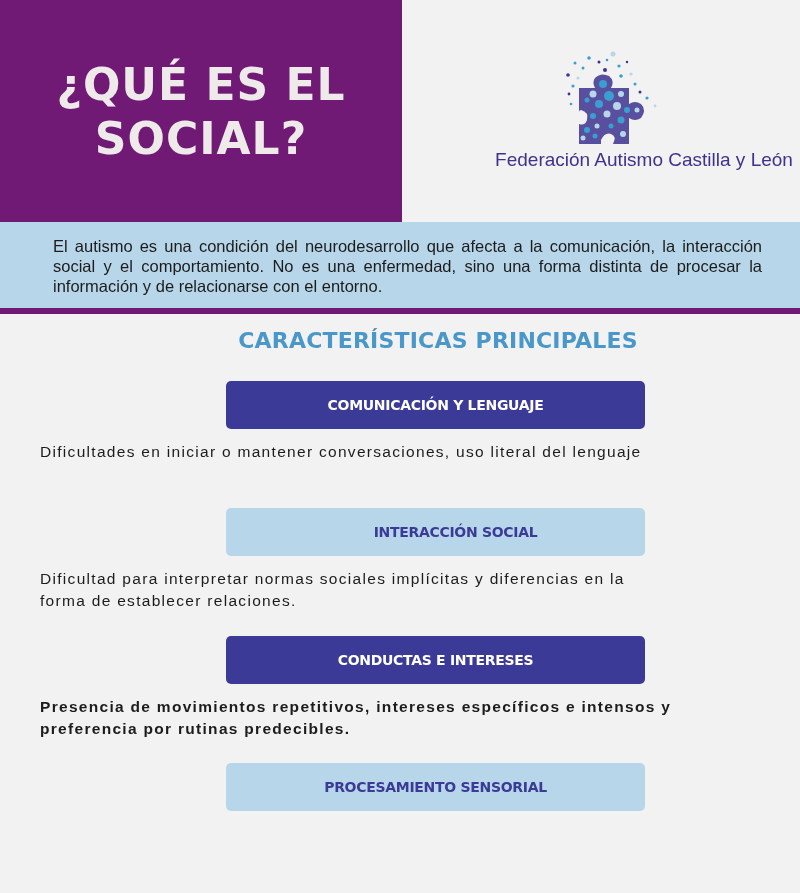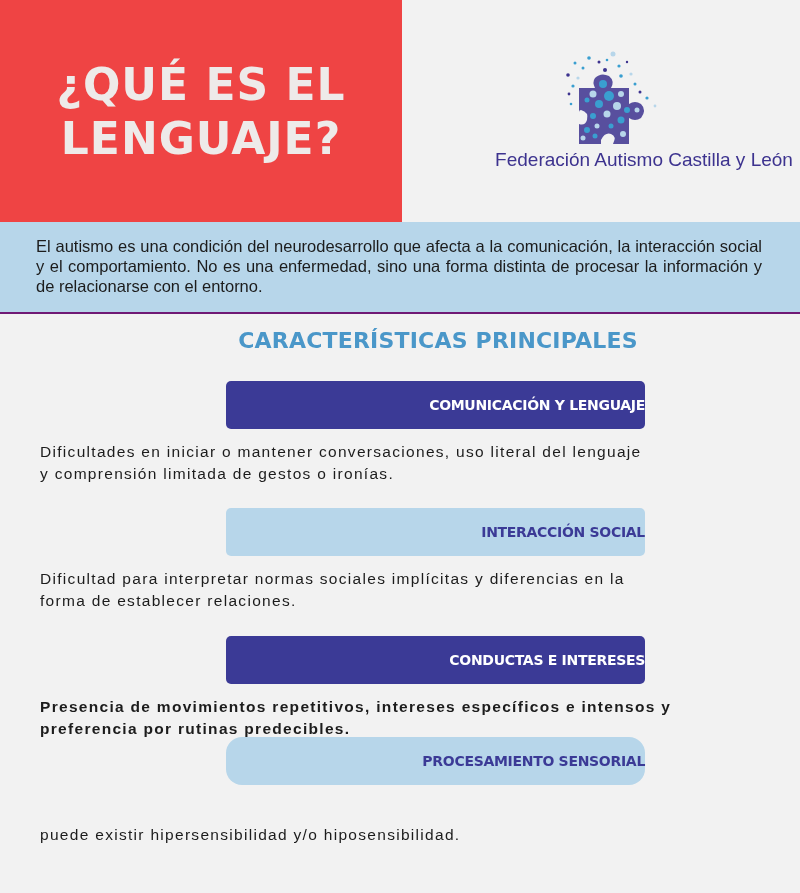--- a/index.html
+++ b/index.html
@@ -1,76 +1,76 @@
 <!DOCTYPE html>
 <html><head>
 <meta charset="utf-8">
 <style>
   * { box-sizing: border-box; margin: 0; padding: 0; }
   html, body { width: 800px; height: 893px; overflow: hidden; }
   body { background: #f2f2f2; font-family: "Liberation Sans", sans-serif; position: relative; }
 
   .hero-left {
     position: absolute; left: 0; top: 0; width: 402px; height: 222px;
-    background: #ef4444;
+    background: #701a75;
     display: flex; align-items: center; justify-content: center; flex-direction: column;
   }
   .hero-title {
     color: #eeeae9; font-family: "DejaVu Sans", sans-serif; font-weight: bold;
     font-size: 44px; line-height: 54px; text-align: center; letter-spacing: 1px;
     margin-top: 2px;
   }
   .hero-right {
     position: absolute; left: 402px; top: 0; width: 398px; height: 222px;
     background: #f2f2f2;
   }
   .logo-svg { position: absolute; left: 163px; top: 48px; }
   .org-name {
     position: absolute; left: 12px; width: 398px; top: 149px; text-align: center;
     color: #3d338f; font-family: "Liberation Sans", sans-serif; font-size: 19px;
     padding-left: 62px; white-space: nowrap;
   }
 
   .intro-band {
     position: absolute; left: 0; top: 222px; width: 800px; height: 92px;
-    background: #b7d6ea; border-bottom: 2px solid #701a75;
-    padding: 14px 38px 0 36px;
+    background: #b7d6ea; border-bottom: 6px solid #701a75;
+    padding: 14px 38px 0 53px;
   }
   .intro-text {
     color: #1c1c1c; font-family: "Liberation Sans", sans-serif; font-size: 16.5px;
     line-height: 20px; text-align: justify; text-align-last: left;
   }
 
   .section-title {
     position: absolute; left: 0; width: 876px; top: 328px; text-align: center;
     color: #4a97c9; font-family: "DejaVu Sans", sans-serif; font-weight: bold;
     font-size: 22px; letter-spacing: 0.2px;
   }
 
   .pill {
     position: absolute; left: 226px; width: 419px; height: 48px; border-radius: 5px;
-    display: flex; align-items: center; justify-content: flex-end;
+    display: flex; align-items: center; justify-content: center;
     font-family: "DejaVu Sans", sans-serif; font-weight: bold; font-size: 14px; letter-spacing: -0.3px;
   }
   .pill.dark { background: #3b3a96; color: #ffffff; }
   .pill.light { background: #b7d6ea; color: #3b3a96; }
 
   .desc {
     position: absolute; left: 40px; width: 720px; text-align: left;
     color: #1c1c1c; font-family: "Liberation Sans", sans-serif; font-size: 15.5px;
     line-height: 22px; letter-spacing: 1.3px;
   }
 </style>
 </head>
 <body>
 
 <div class="hero-left">
   <div class="hero-title">
     <div>¿QUÉ ES EL</div>
-    <div>LENGUAJE?</div>
+    <div>SOCIAL?</div>
   </div>
 </div>
 
 <div class="hero-right">
   <svg class="logo-svg" width="95" height="98" viewBox="0 0 95 98">
 
     <g>
       <circle cx="48" cy="6" r="2.5" fill="#b7d6ea"></circle>
       <circle cx="24" cy="10" r="1.8" fill="#3a9fd0"></circle>
       <circle cx="34" cy="14" r="1.5" fill="#3d338f"></circle>
@@ -122,37 +122,35 @@
   <p class="intro-text">El autismo es una condición del neurodesarrollo que afecta a la comunicación, la interacción social y el comportamiento. No es una enfermedad, sino una forma distinta de procesar la información y de relacionarse con el entorno.</p>
 </div>
 
 <h2 class="section-title">CARACTERÍSTICAS PRINCIPALES</h2>
 
 <div class="pill dark" style="top:381px;">
   <span>COMUNICACIÓN Y LENGUAJE</span>
 </div>
 <div class="desc" style="top:441px;">
   <div>Dificultades en iniciar o mantener conversaciones, uso literal del lenguaje</div>
-  <div>y comprensión limitada de gestos o ironías.</div>
 </div>
 
 <div class="pill light" style="top:508px;padding-left:40px;">
   <span>INTERACCIÓN SOCIAL</span>
 </div>
 <div class="desc" style="top:568px;">
   <div>Dificultad para interpretar normas sociales implícitas y diferencias en la</div>
   <div>forma de establecer relaciones.</div>
 </div>
 
 <div class="pill dark" style="top:636px;">
   <span>CONDUCTAS E INTERESES</span>
 </div>
 <div class="desc" style="top:696px;font-weight:bold;">
   <div>Presencia de movimientos repetitivos, intereses específicos e intensos y</div>
   <div>preferencia por rutinas predecibles.</div>
 </div>
 
-<div class="pill light" style="top:737px;border-radius:16px;">
+<div class="pill light" style="top:763px;">
   <span>PROCESAMIENTO SENSORIAL</span>
 </div>
 <div class="desc" style="top:824px;">
-  <div>puede existir hipersensibilidad y/o hiposensibilidad.</div>
 </div>
 
 </body></html>

